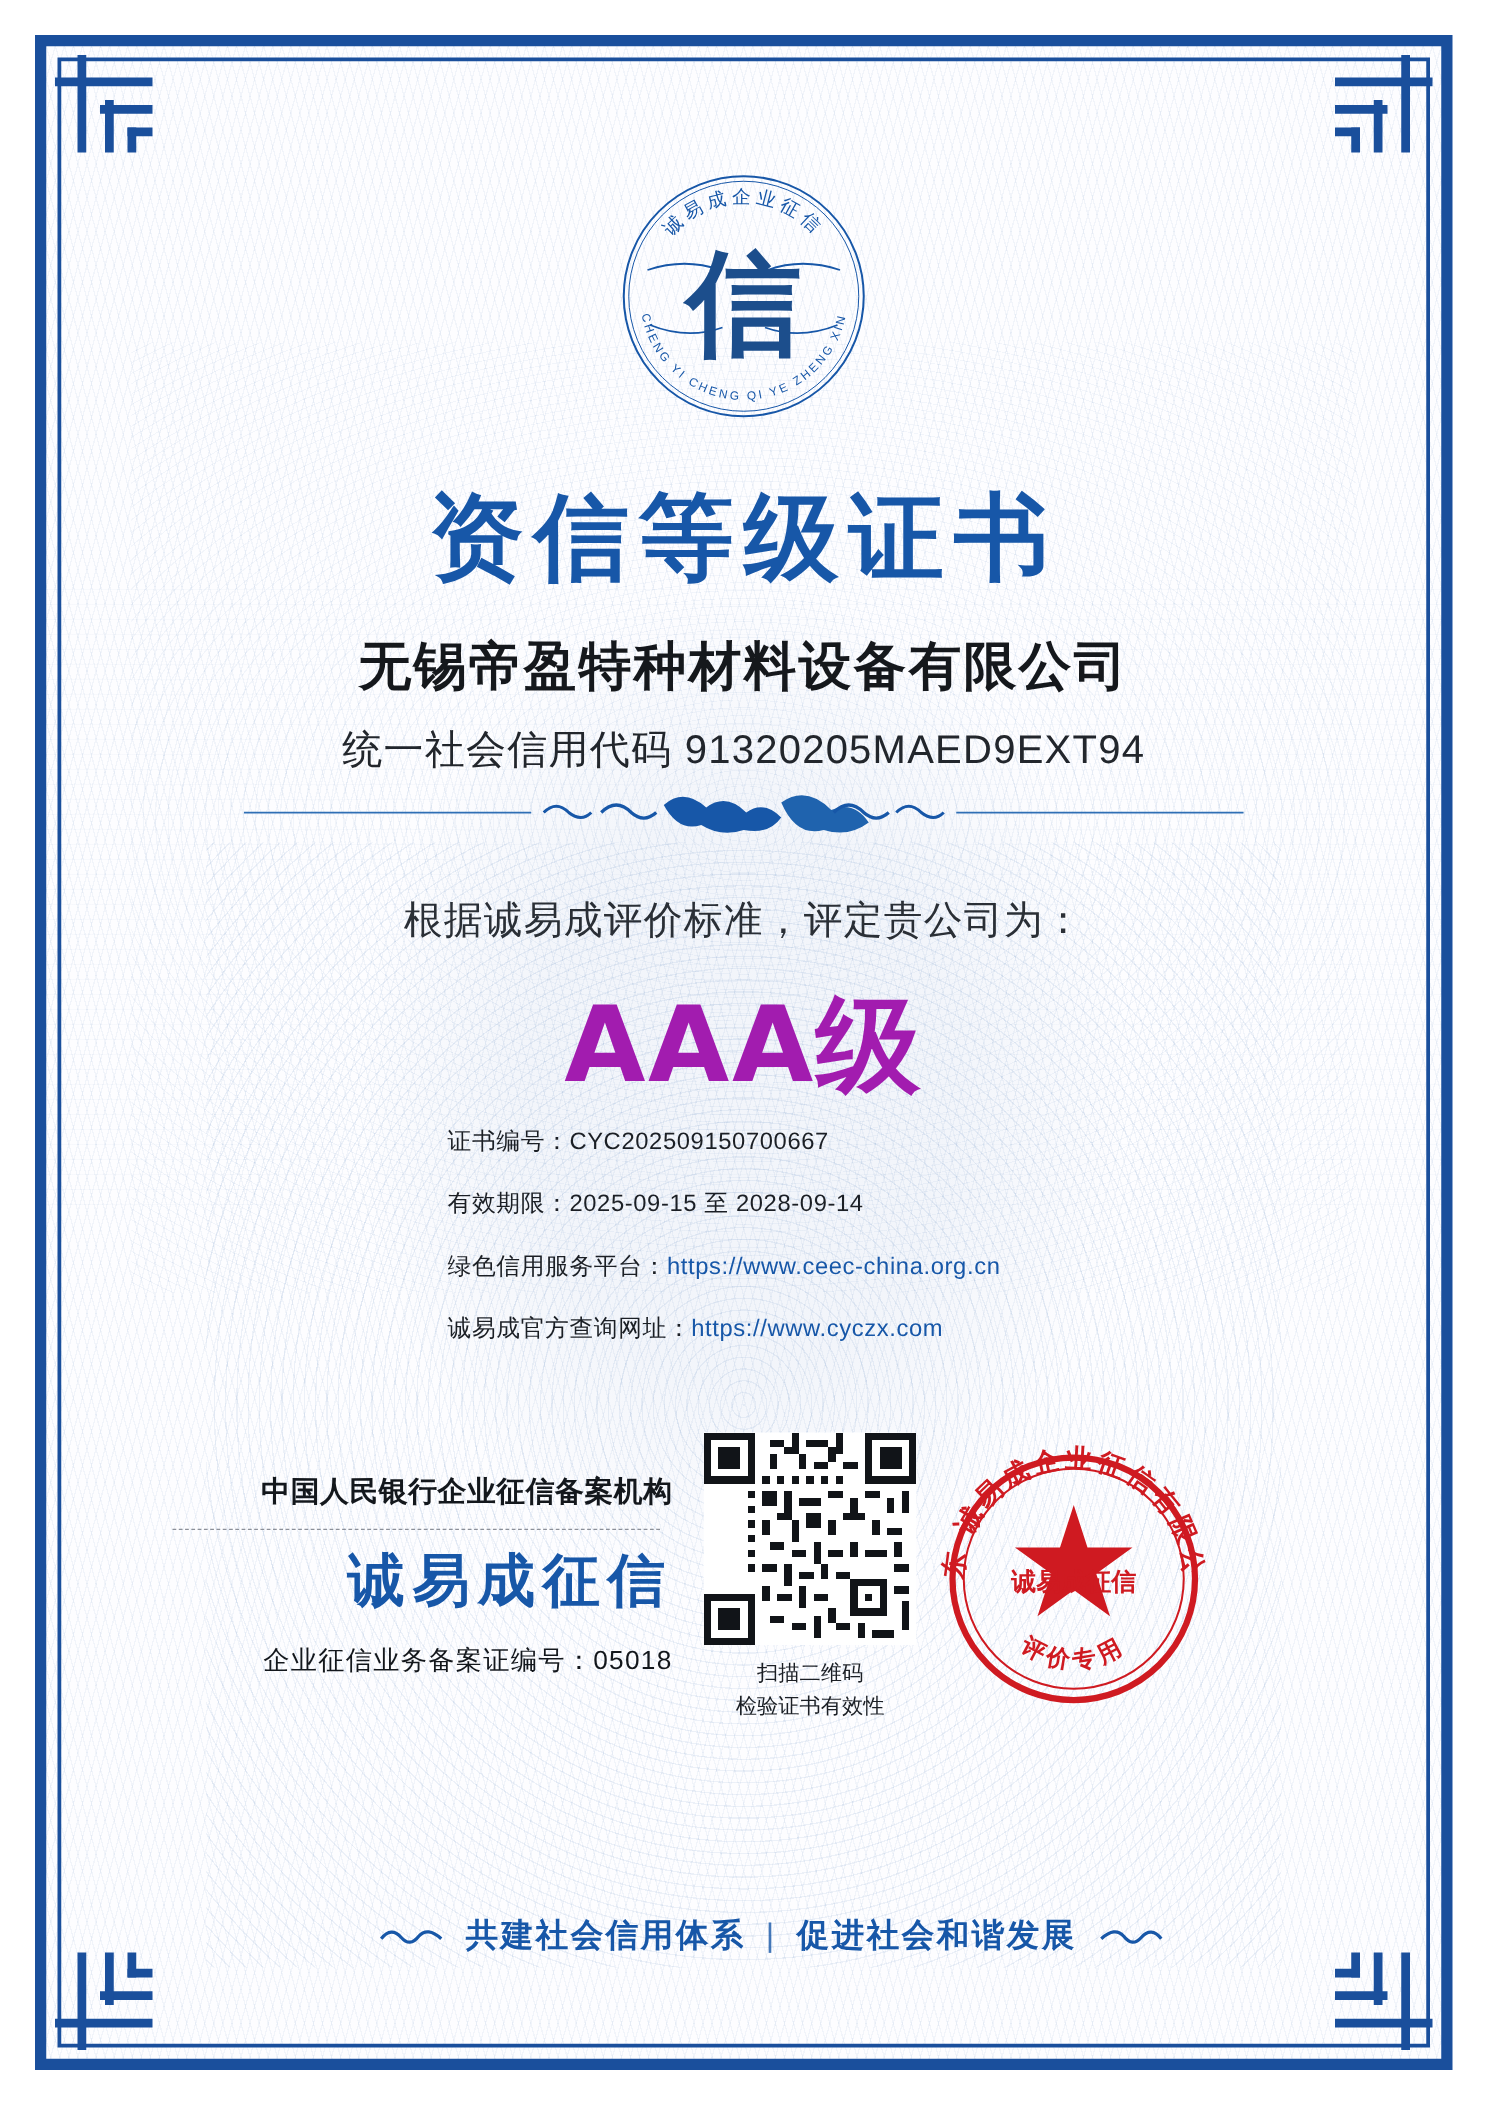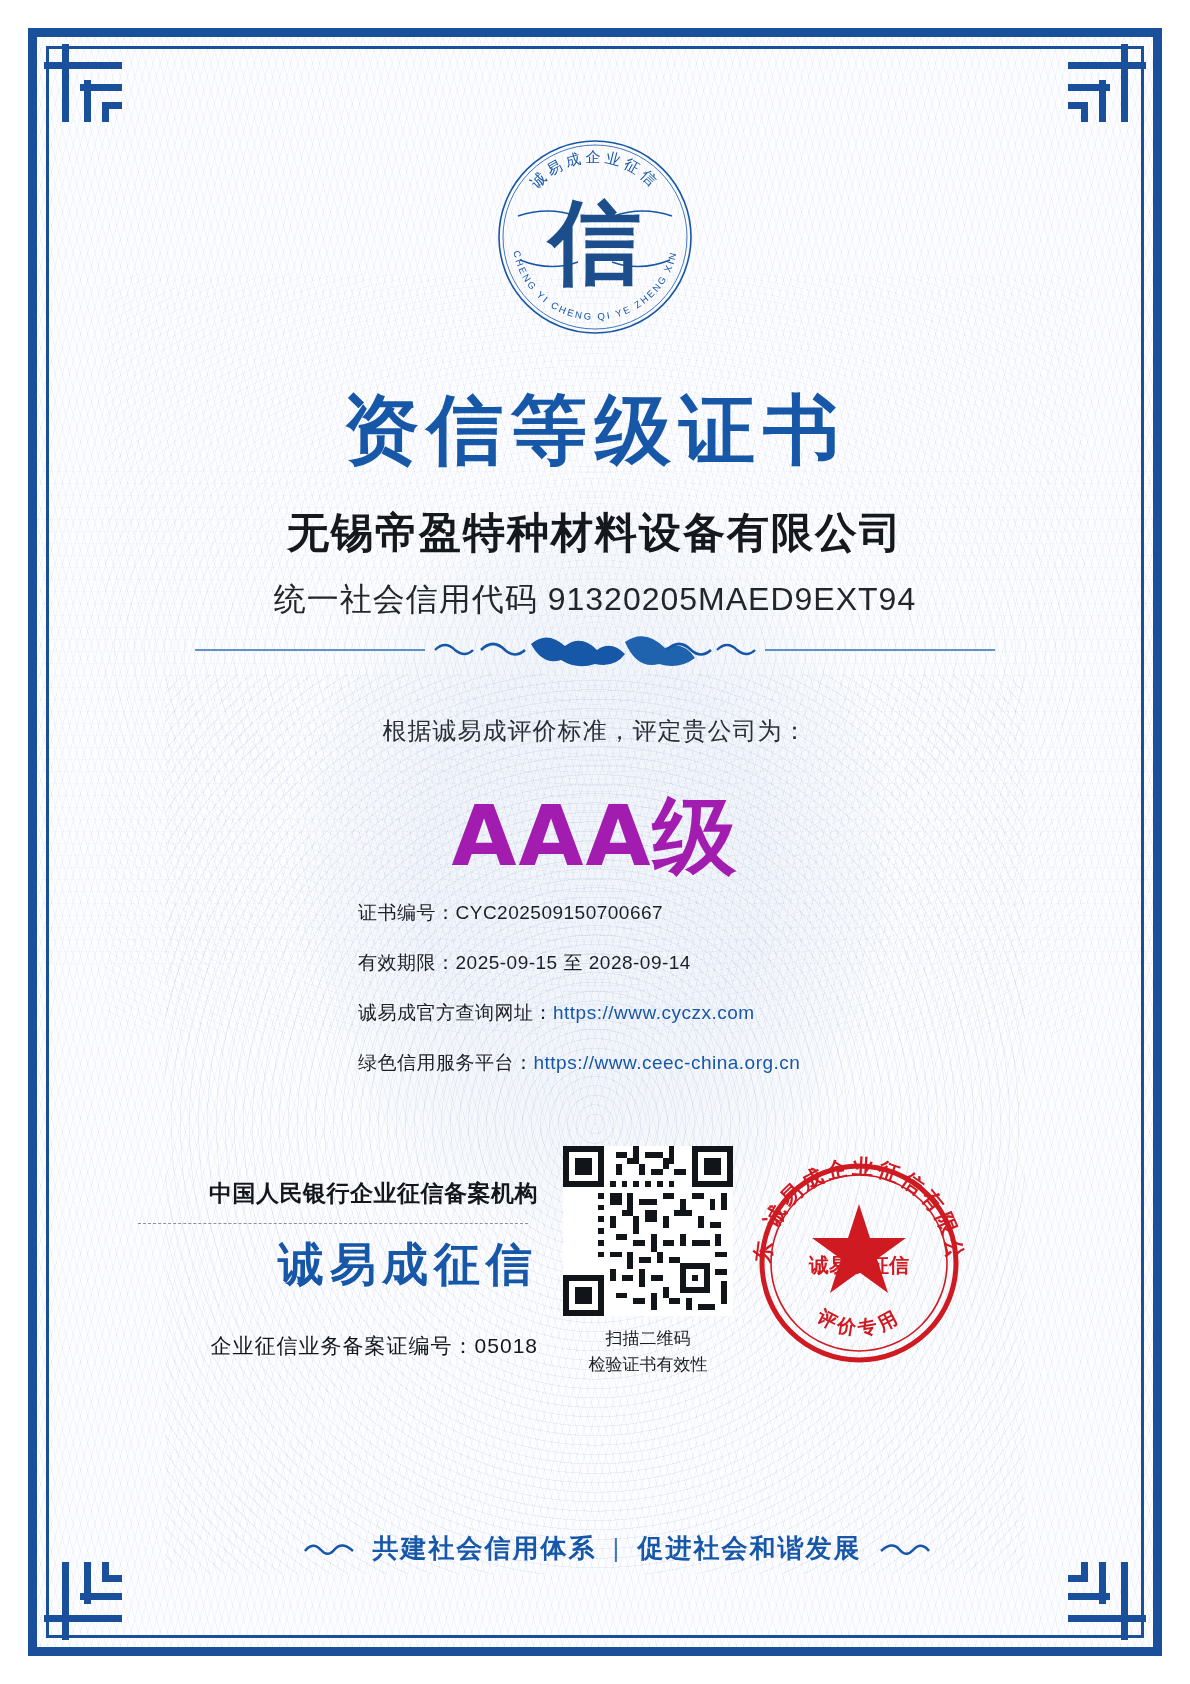--- a/index.html
+++ b/index.html
@@ -142,21 +142,21 @@
     transform: translateX(-50%);
     width: 800px;
     height: 44px;
   }
 
   .eval-line {
     position: absolute;
     left: 0; right: 0;
     top: 715px;
     text-align: center;
-    font-size: 24px;
+    font-size: 31px;
     color: #2a2f36;
     letter-spacing: 1px;
   }
   .grade {
     position: absolute;
     left: 0; right: 0;
     top: 780px;
     text-align: center;
     font-size: 84px;
     font-weight: bold;
@@ -201,21 +201,21 @@
     width: 390px;
     border-top: 1px dashed #8c9099;
   }
   .org-name {
     font-size: 46px;
     font-weight: bold;
     color: #1757a8;
     letter-spacing: 6px;
   }
   .org-record {
-    margin-top: 36px;
+    margin-top: 18px;
     font-size: 21px;
     color: #13171c;
     letter-spacing: 1px;
   }
 
   
   .qr-area {
     position: absolute;
     left: 558px;
     top: 1146px;
@@ -360,24 +360,24 @@
   <div class="grade">AAA级</div>
 
   <div class="detail-list">
     <div class="detail-row">
       <span>证书编号：</span><span>CYC202509150700667</span>
     </div>
     <div class="detail-row">
       <span>有效期限：</span><span>2025-09-15 至 2028-09-14</span>
     </div>
     <div class="detail-row">
+      <span>绿色信用服务平台：</span><span class="val-link">https://www.ceec-china.org.cn</span>
+    </div>
+    <div class="detail-row">
       <span>诚易成官方查询网址：</span><span class="val-link">https://www.cyczx.com</span>
-    </div>
-    <div class="detail-row">
-      <span>绿色信用服务平台：</span><span class="val-link">https://www.ceec-china.org.cn</span>
     </div>
   </div>
 
   <div class="org-block">
     <div class="org-top">中国人民银行企业征信备案机构</div>
     <div class="org-rule"></div>
     <div class="org-name">诚易成征信</div>
     <div class="org-record">
       <span>企业征信业务备案证编号：</span><span>05018</span>
     </div>

